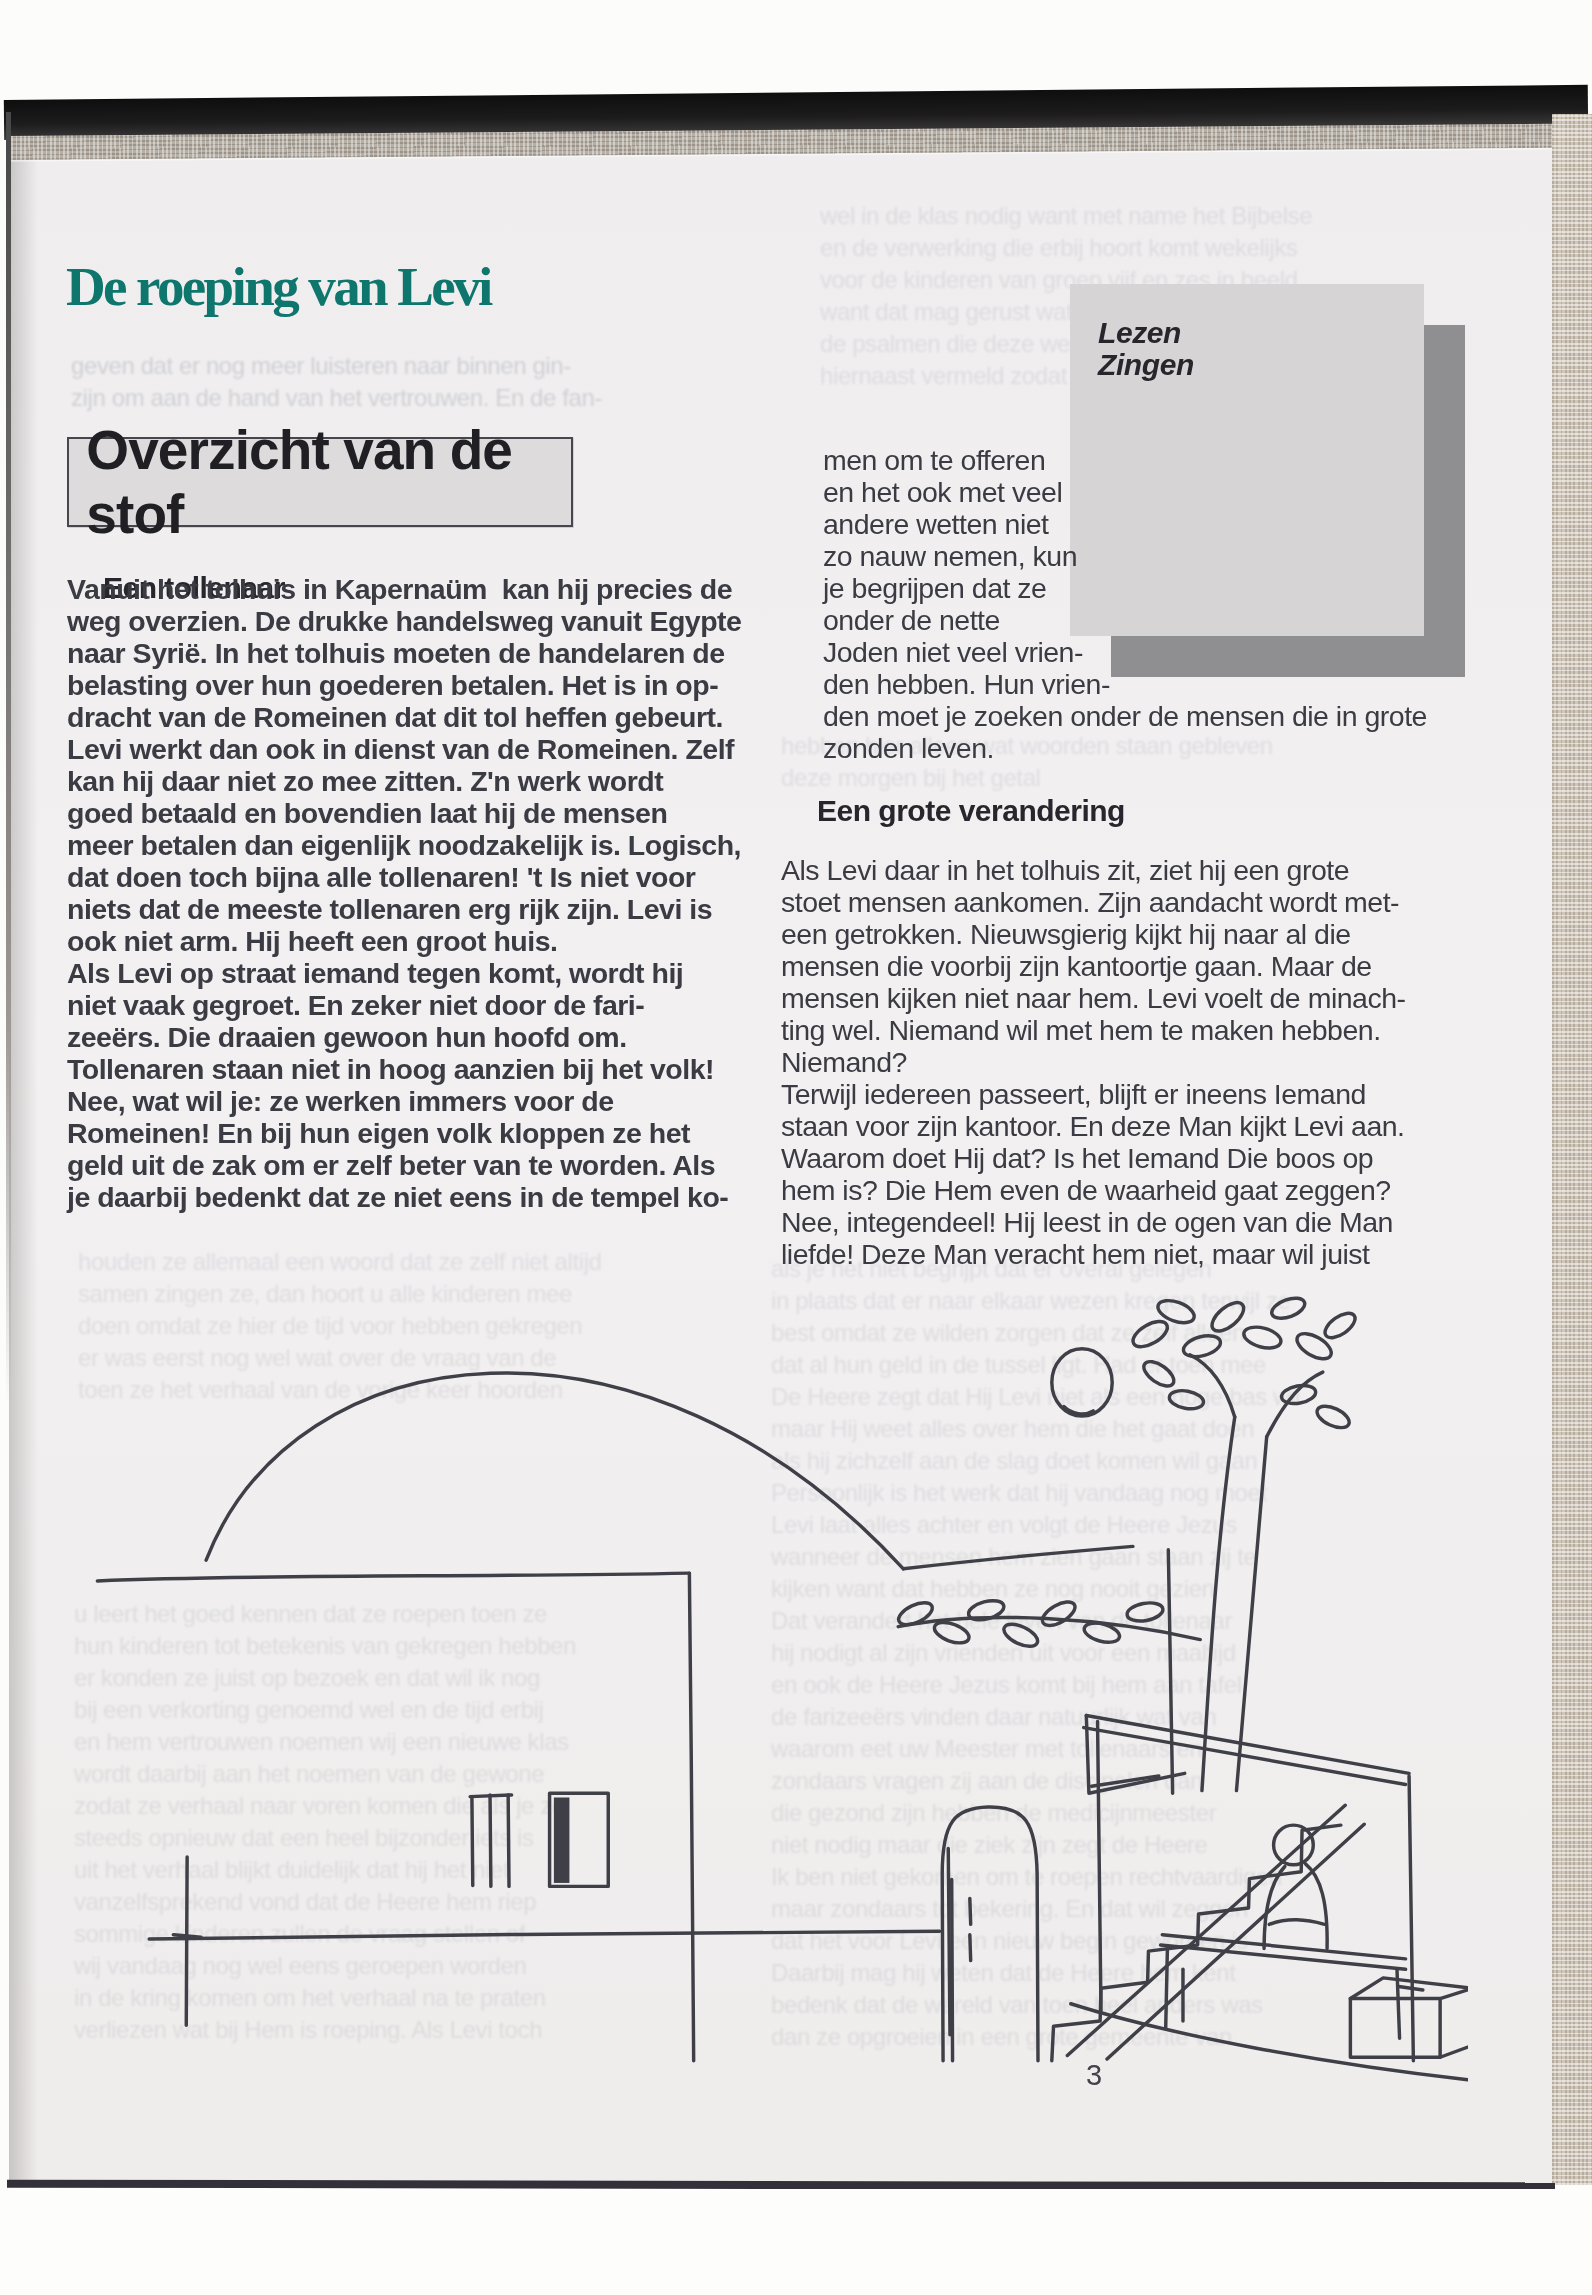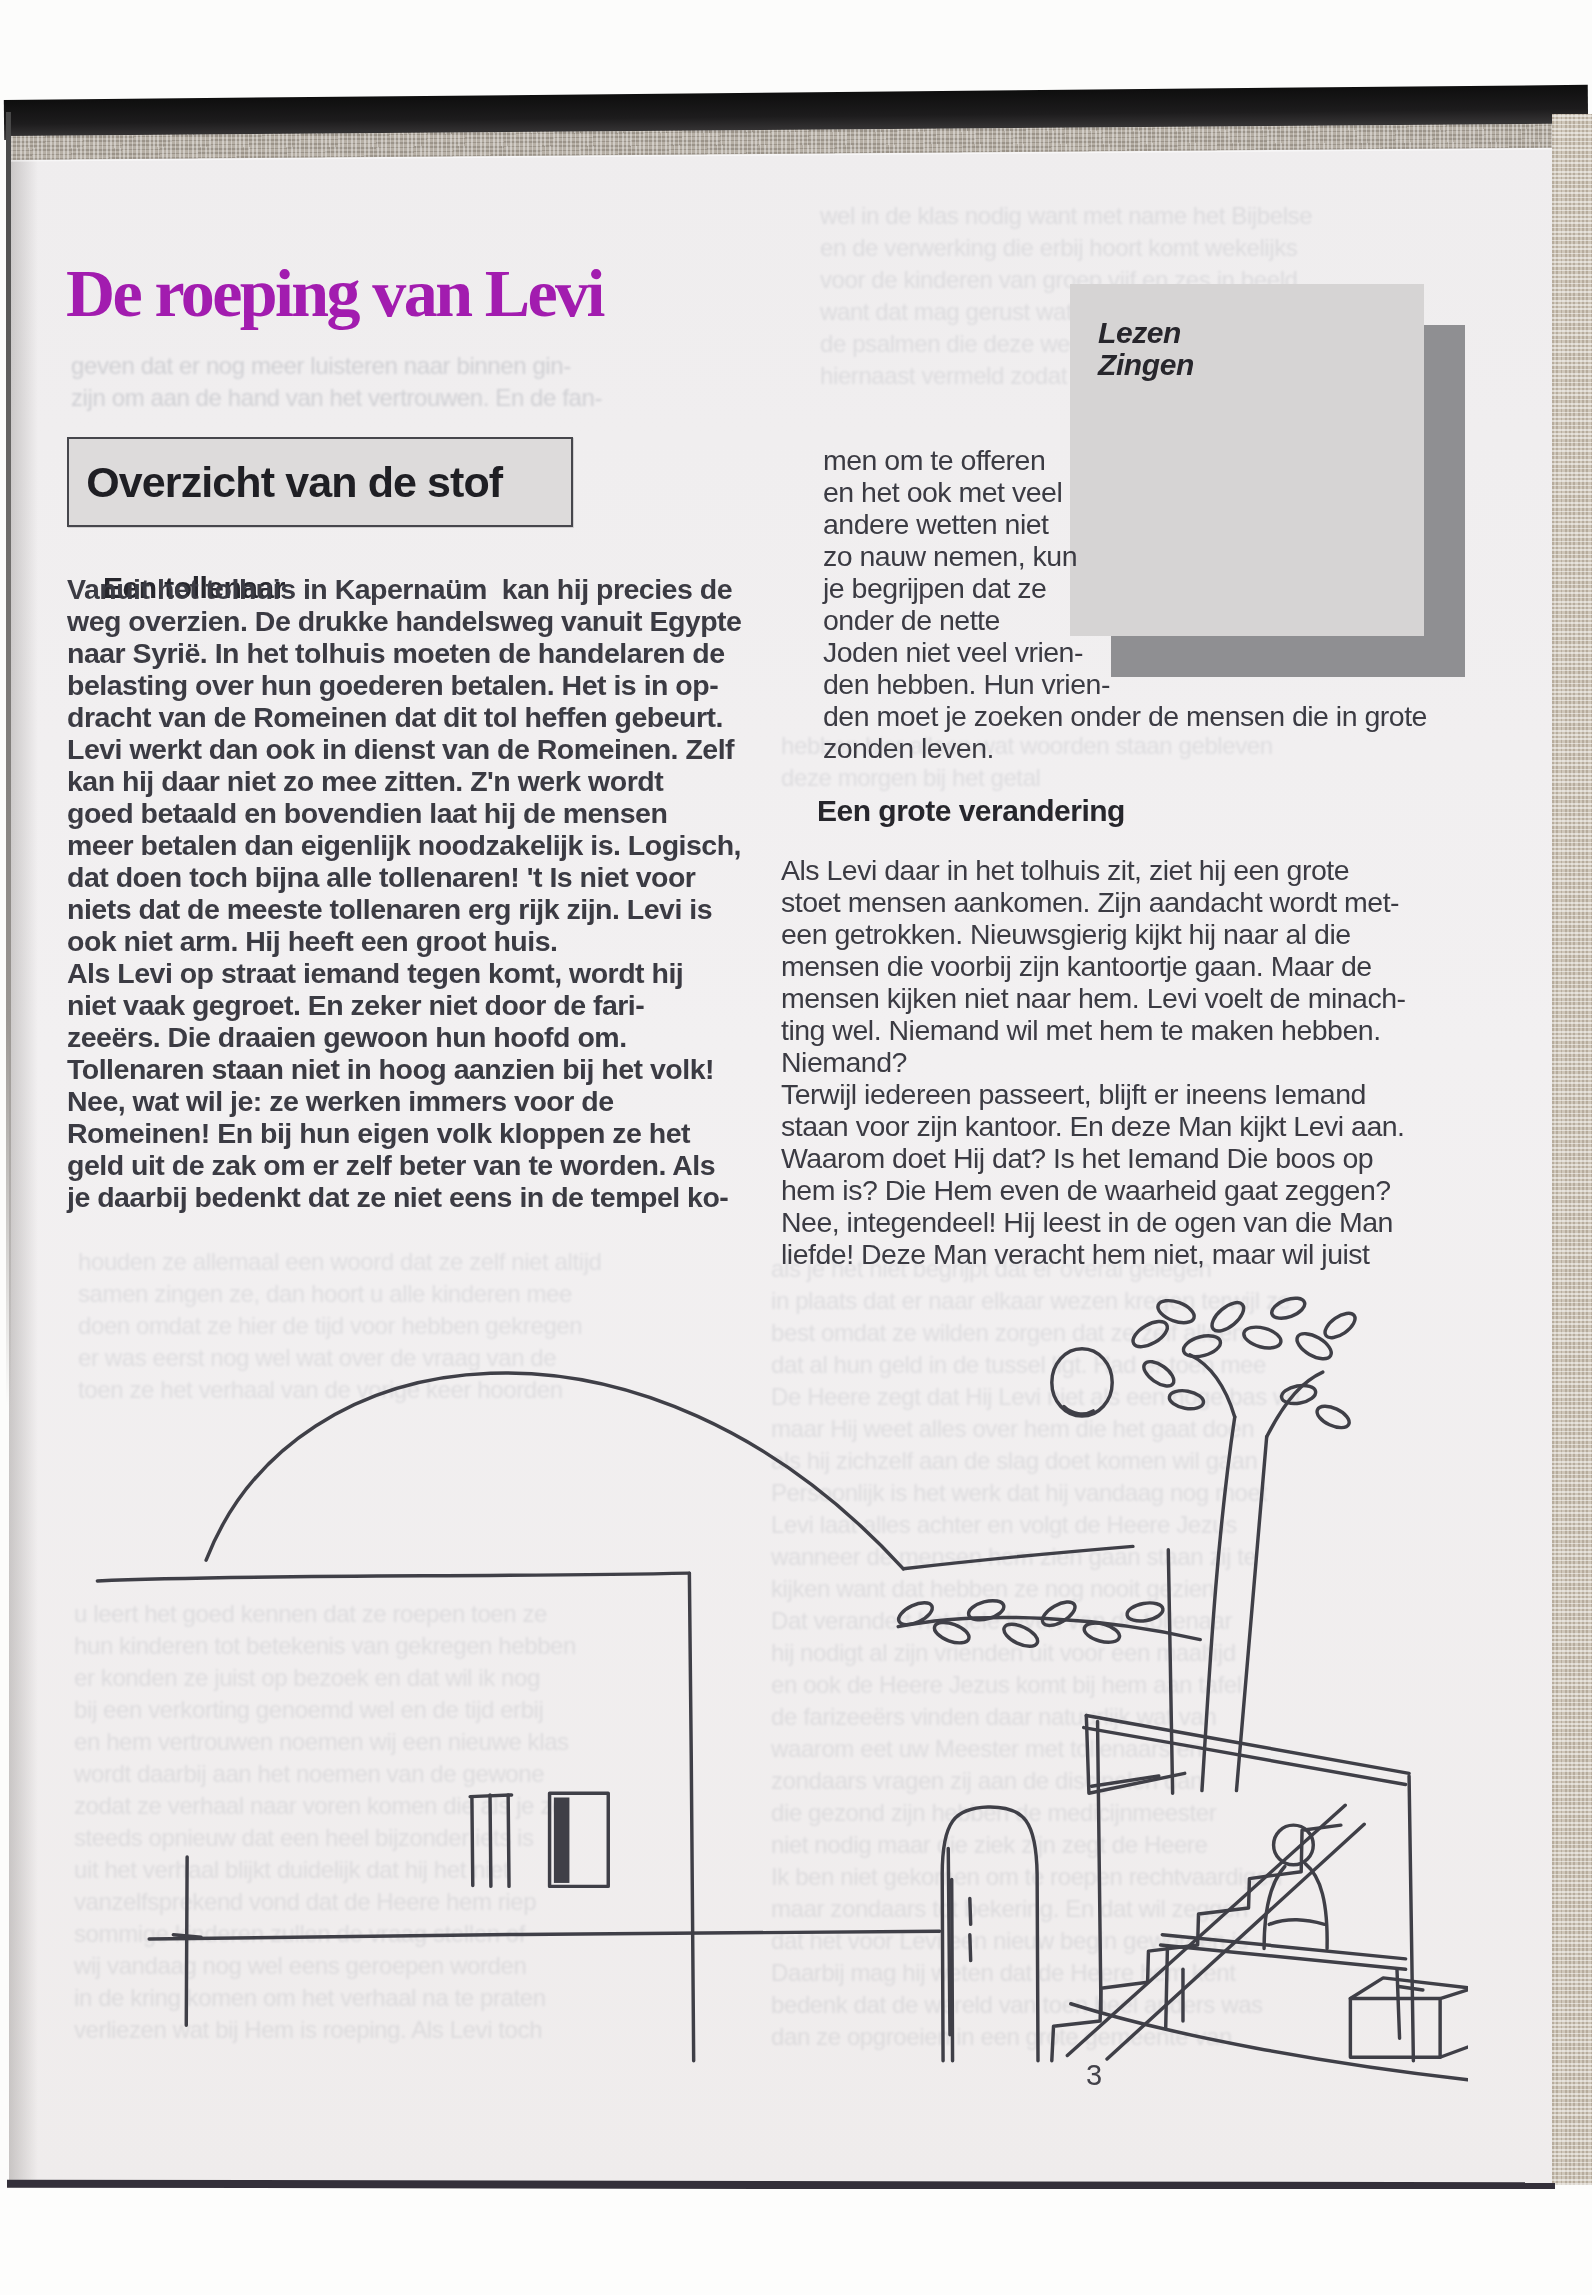--- a/index.html
+++ b/index.html
@@ -44,27 +44,27 @@
   }
   .bottom-edge{
     position:absolute;left:7px;top:2181px;width:1548px;height:7.8px;
     background:#34303a;transform:rotate(0.1deg);
   }
   .below-white{position:absolute;left:0;top:2189px;width:1592px;height:106px;background:#fdfdfc;}
 
   .title{
     position:absolute;left:66px;top:259px;z-index:4;
     font-family:"Liberation Serif",serif;font-weight:bold;
-    font-size:68px;line-height:1;letter-spacing:-2.6px;color:#a21caf;
+    font-size:55px;line-height:1;letter-spacing:-2.6px;color:#0f766e;
   }
   .overview-box{
     position:absolute;left:67px;top:437px;width:485px;height:86px;z-index:4;
     border:2.6px solid #46464c;background:#dddbdb;
     display:flex;align-items:center;padding-left:17.3px;
-    font-size:43px;font-weight:bold;letter-spacing:-0.9px;color:#1f1f24;
+    font-size:55px;font-weight:bold;letter-spacing:-0.9px;color:#1f1f24;
     box-shadow:0.9px 0.9px 0 rgba(0,0,0,.15);
   }
   .lz-shadow{
     position:absolute;left:1111px;top:325px;width:354px;height:352px;z-index:3;
     background:#8f8f92;
   }
   .lz-box{
     position:absolute;left:1070px;top:284px;width:354px;height:352px;z-index:4;
     background:#d6d4d4;padding:33px 0 0 28px;box-sizing:border-box;
   }

